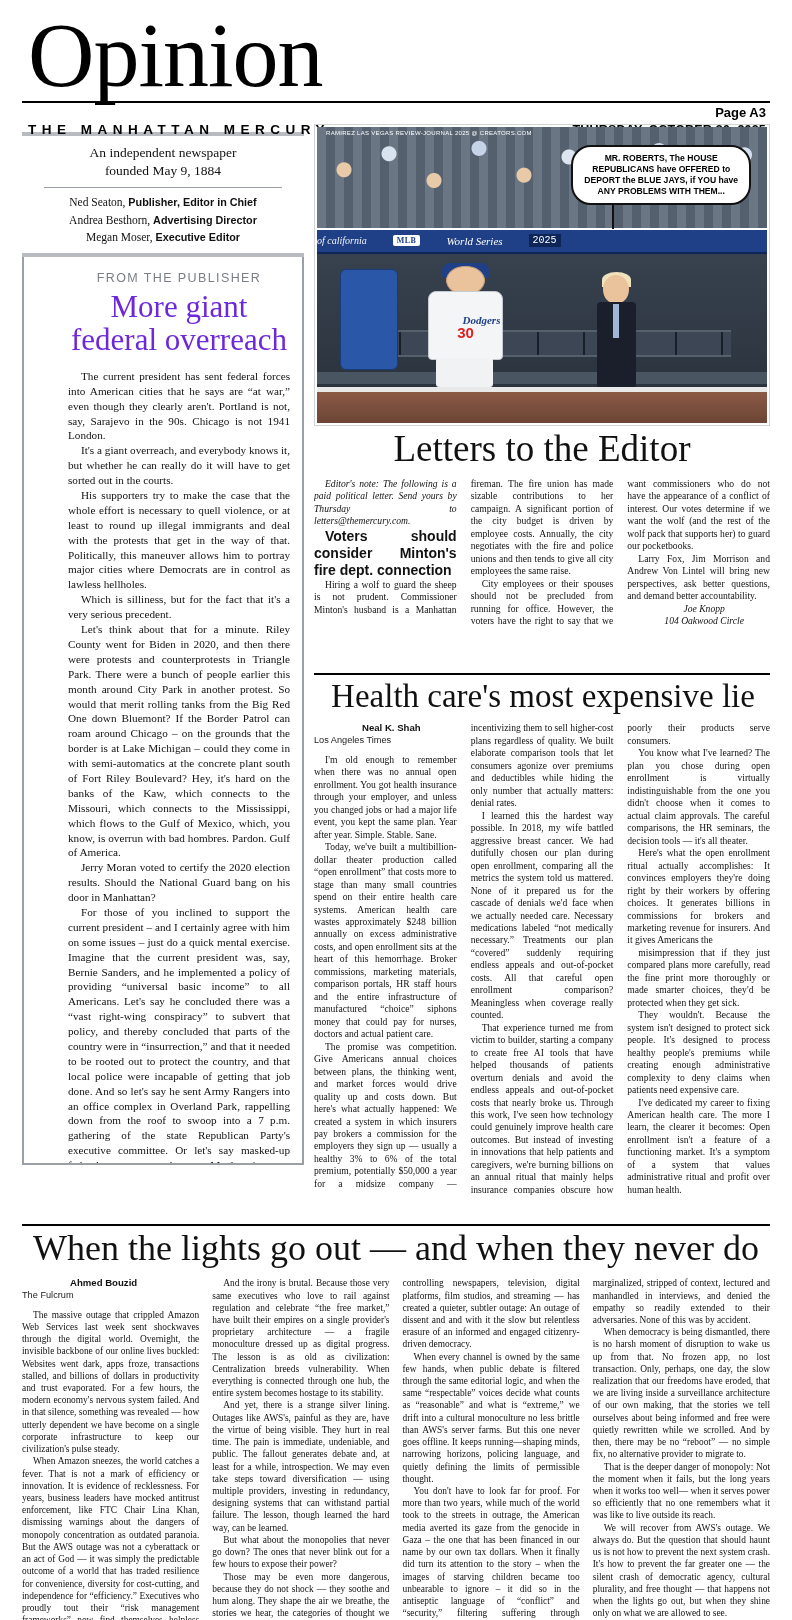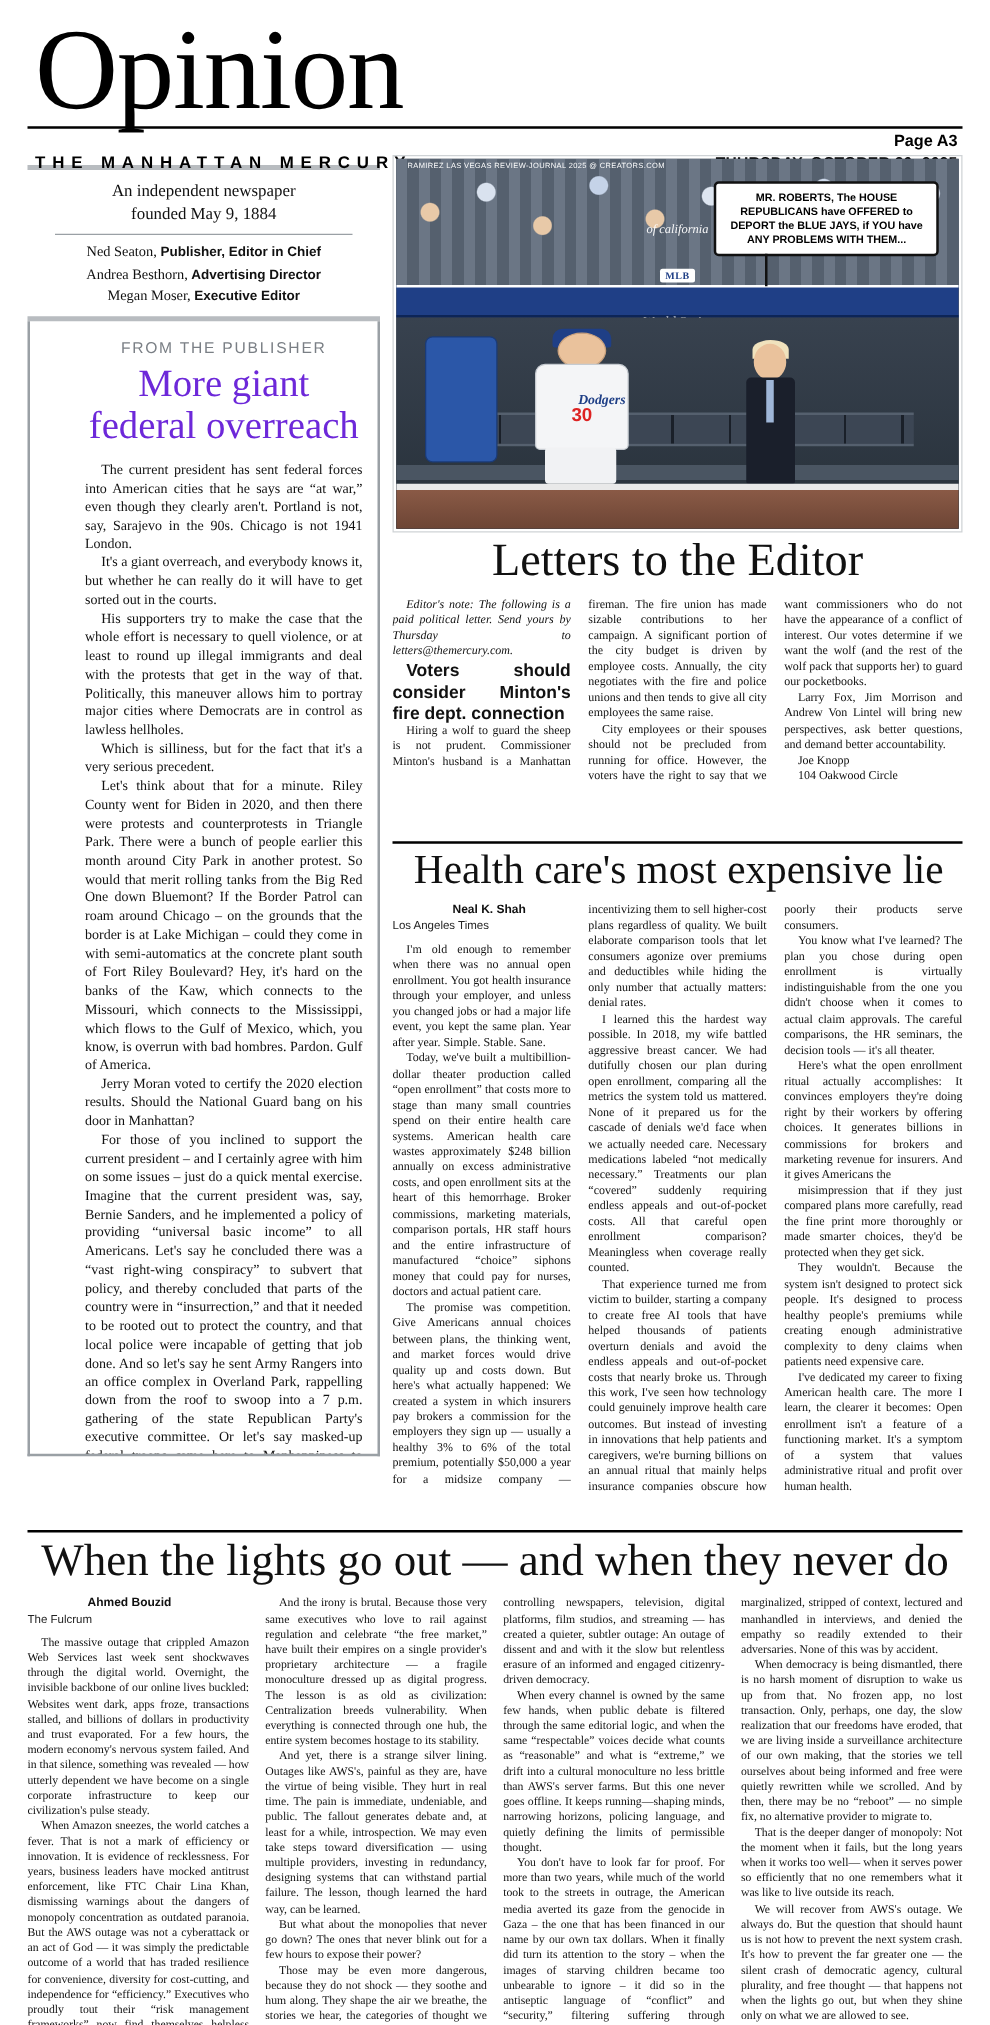--- a/index.html
+++ b/index.html
@@ -79,22 +79,22 @@
       radial-gradient(circle at 56% 28%, #dde5f0 7px, transparent 8px),
       radial-gradient(circle at 66% 48%, #e8c9a8 7px, transparent 8px),
       radial-gradient(circle at 76% 22%, #cdd9ea 7px, transparent 8px),
       radial-gradient(circle at 86% 44%, #e8c9a8 7px, transparent 8px),
       radial-gradient(circle at 95% 26%, #d5dfee 7px, transparent 8px),
       repeating-linear-gradient(90deg,#6b7685 0 9px,#55606e 9px 18px),
       #5c6776;
   }
   .rail { position:absolute; left:0; top:34%; width:100%; height:9%;
     background:#1f3f86; border-top:2px solid #fff; border-bottom:2px solid #0d2557;
-    display:flex; align-items:center; justify-content:center; gap:26px;
-    color:#fff; font-family:"Liberation Serif", serif; font-style:italic; font-size:11px;flex-direction:column; }
+    display:flex; align-items:center; gap:26px;
+    color:#fff; font-family:"Liberation Serif", serif; font-style:italic; font-size:11px; }
   .rail .mlb { background:#fff; color:#1f3f86; font-style:normal; font-weight:700;
     font-size:8px; padding:1px 4px; border-radius:2px; letter-spacing:.5px;}
   .rail .yr { font-style:normal; font-family:"Liberation Mono", monospace; font-size:10px;
     background:#0d2557; padding:1px 4px; }
   .rail .calif { font-style:italic; font-size:10px; opacity:.95; }
   .dugout { position:absolute; left:0; top:43%; width:100%; height:57%;
     background:linear-gradient(#38424f,#273039); }
   .cubbies { position:absolute; left:8%; top:45%; width:84%; height:16%;
     background:repeating-linear-gradient(90deg,#1a2029 0 2px,#3c4654 2px 46px);
     border-top:2px solid #55606e; border-bottom:2px solid #55606e; }
@@ -116,21 +116,21 @@
     background:#f1f2f4; border-radius:3px; }
   .suit { position:absolute; left:62%; top:50%; width:9%; height:38%; }
   .s-head { position:absolute; left:18%; top:0; width:64%; height:26%;
     background:#eac29c; border-radius:50%; }
   .s-hair { position:absolute; left:14%; top:-3%; width:72%; height:14%;
     background:#f0e2bd; border-radius:50% 50% 0 0; }
   .s-body { position:absolute; left:2%; top:24%; width:96%; height:76%;
     background:#1a1f2b; border-radius:4px 4px 2px 2px; }
   .s-tie { position:absolute; left:42%; top:26%; width:16%; height:30%; background:#9fb6d8; }
   .bubble { position:absolute; right:3.5%; top:6%; width:40%;
-    background:#fff; border:2px solid #111; border-radius:4px;
+    background:#fff; border:2px solid #111; border-radius:20px;
     padding:6px 8px; font-family:"Liberation Sans", sans-serif;
     font-size:8.6px; line-height:1.28; text-align:center; color:#000; font-weight:700; }
   .bubble:after { content:""; position:absolute; left:22%; bottom:-26px;
     border-left:2px solid #111; height:26px; }
   .sig { position:absolute; left:2%; top:1%; font-family:"Liberation Sans", sans-serif;
     font-size:6px; color:#fff; line-height:1.15; letter-spacing:.3px; }
   .field { position:absolute; left:0; bottom:0; width:100%; height:12%;
     background:linear-gradient(#8a5a46,#6d4535); border-top:5px solid #e9e9e9; }
 
   
@@ -141,21 +141,21 @@
 
   
   .cols3 { column-count:3; column-gap:14px; font-size:9.6px; line-height:1.3; text-align:justify; }
   .cols3 p, .cols4 p, .colstack p { margin:0; text-indent:11px; }
   .cols4 { column-count:4; column-gap:13px; font-size:9.4px; line-height:1.3; text-align:justify; }
   .editors-note { font-style:italic; text-indent:11px; }
   .letter-head {
     font-family:"Liberation Sans", sans-serif; font-weight:700;
     font-size:14px; line-height:1.22; margin:12px 0 7px; text-indent:0;
   }
-  .letter-sign { text-align:left; margin-top:6px; text-indent:0; line-height:1.3; }
+  .letter-sign { text-align:center; font-style:italic; margin-top:6px; text-indent:0; line-height:1.3; }
   .byline { text-indent:0 !important; margin-bottom:7px !important; }
   .byline .b-name { font-family:"Liberation Sans", sans-serif; font-weight:700; font-size:9.6px; display:block;margin-left:48px; }
   .byline .b-org { font-family:"Liberation Sans", sans-serif; font-size:9.2px; display:block; color:#222; }
   .break-guard { break-inside:avoid; }
   .clipbox { overflow:hidden; }
 </style>
 </head>
 <body>
 
 <div class="page">

